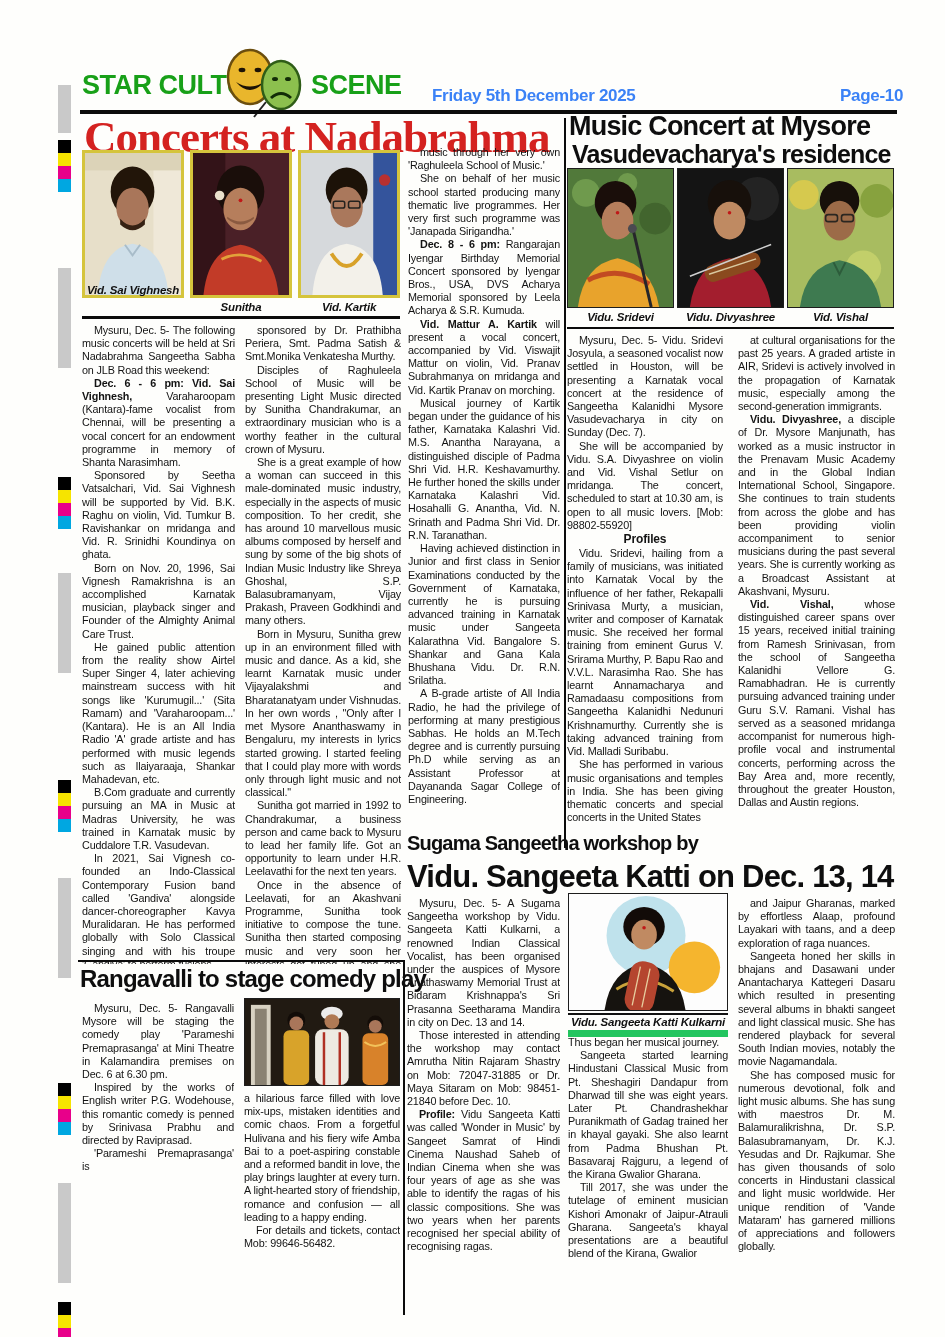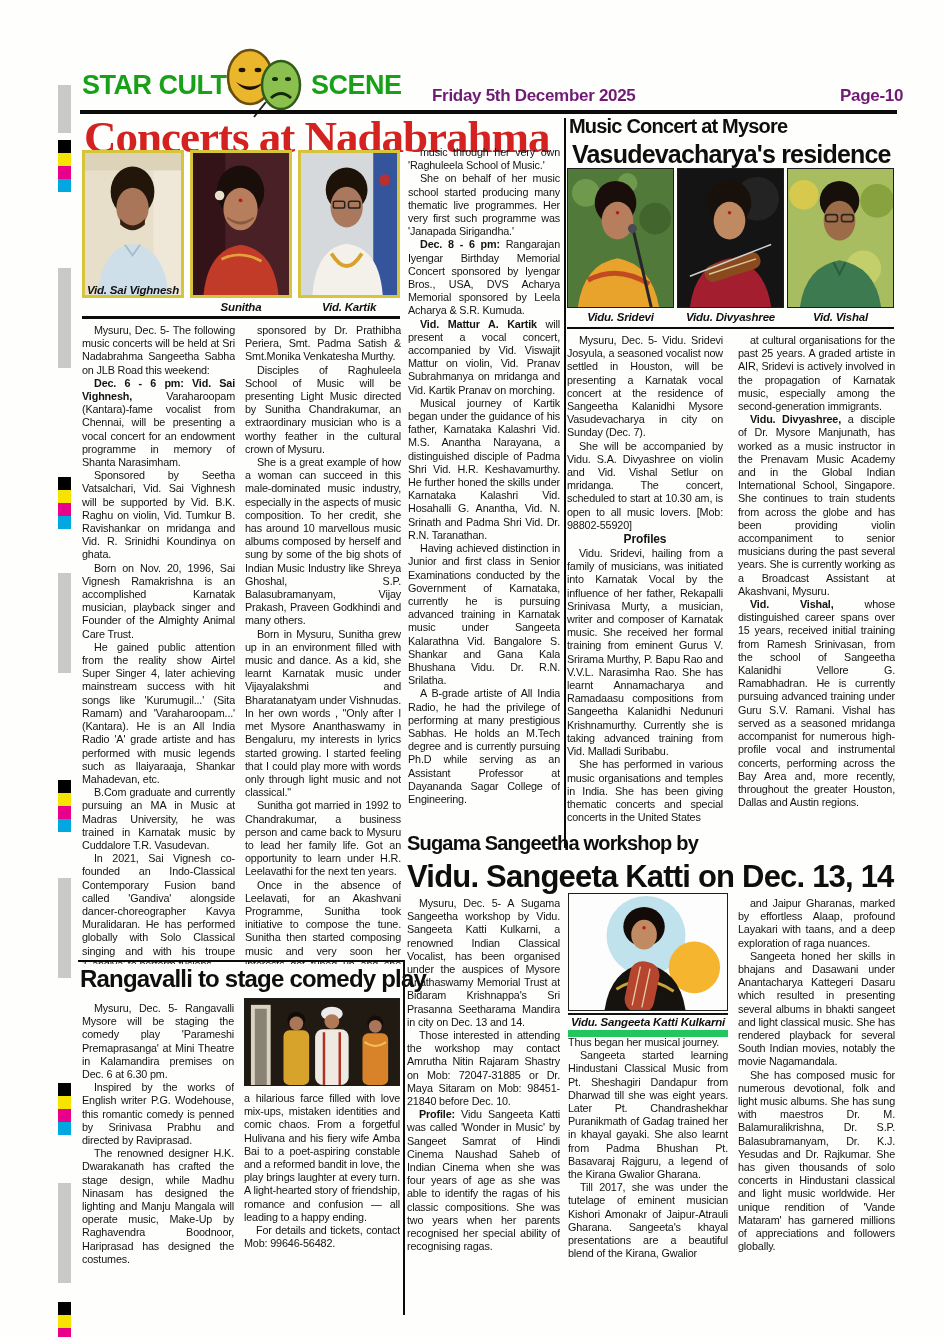--- a/index.html
+++ b/index.html
@@ -5,21 +5,21 @@
   html,body{margin:0;padding:0;background:#ffffff;}
   .page{position:relative;width:945px;height:1337px;background:#fefefc;overflow:hidden;
         font-family:"Liberation Sans",sans-serif;color:#151515;}
   .abs{position:absolute;}
   
   .regbar{position:absolute;left:58px;width:13px;background:#c9c9c9;}
   .regblocks{position:absolute;left:58px;width:13px;}
   .regblocks div{width:13px;height:13px;}
   
   .mast-title{font-weight:bold;font-size:27px;letter-spacing:-0.5px;color:#18a018;white-space:nowrap;}
-  .mast-date{font-weight:bold;font-size:17px;color:#701a75;white-space:nowrap;letter-spacing:-0.3px;}
+  .mast-date{font-weight:bold;font-size:17px;color:#3b82f6;white-space:nowrap;letter-spacing:-0.3px;}
   .rule{background:#0b0b0b;}
   
   .hl-red{font-family:"Liberation Serif",serif;font-weight:bold;font-size:45px;color:#d42220;
           letter-spacing:-1px;white-space:nowrap;}
   .hl-sans{font-weight:bold;color:#0e0e0e;letter-spacing:-0.8px;white-space:nowrap;}
   
   .col{font-size:10.8px;line-height:13.2px;letter-spacing:-0.15px;text-align:justify;
        overflow:hidden;color:#131313;}
   .col p{margin:0;text-indent:12px;}
   .col p b{font-weight:bold;}
@@ -162,21 +162,21 @@
     <p><b></b><span>She on behalf of her music school started producing many thematic live programmes. Her very first such programme was 'Janapada Sirigandha.'</span></p>
     <p><b>Dec. 8 - 6 pm:</b><span> Rangarajan Iyengar Birthday Memorial Concert sponsored by Iyengar Bros., USA, DVS Acharya Memorial sponsored by Leela Acharya &amp; S.R. Kumuda.</span></p>
     <p><b>Vid. Mattur A. Kartik</b><span> will present a vocal concert, accompanied by Vid. Viswajit Mattur on violin, Vid. Pranav Subrahmanya on mridanga and Vid. Kartik Pranav on morching.</span></p>
     <p><b></b><span>Musical journey of Kartik began under the guidance of his father, Karnataka Kalashri Vid. M.S. Anantha Narayana, a distinguished disciple of Padma Shri Vid. H.R. Keshavamurthy. He further honed the skills under Karnataka Kalashri Vid. Hosahalli G. Anantha, Vid. N. Srinath and Padma Shri Vid. Dr. R.N. Taranathan.</span></p>
     <p><b></b><span>Having achieved distinction in Junior and first class in Senior Examinations conducted by the Government of Karnataka, currently he is pursuing advanced training in Karnatak music under Sangeeta Kalarathna Vid. Bangalore S. Shankar and Gana Kala Bhushana Vidu. Dr. R.N. Srilatha.</span></p>
     <p><b></b><span>A B-grade artiste of All India Radio, he had the privilege of performing at many prestigious Sabhas. He holds an M.Tech degree and is currently pursuing Ph.D while serving as an Assistant Professor at Dayananda Sagar College of Engineering.</span></p>
   </div>
 
   <div class="abs rule" style="left:564px;top:118px;width:2px;height:730px;"></div>
 
-  <div class="abs hl-sans" style="left:569px;top:112px;font-size:20px;line-height:29px;">Music Concert at Mysore</div>
+  <div class="abs hl-sans" style="left:569px;top:112px;font-size:27px;line-height:29px;">Music Concert at Mysore</div>
   <div class="abs hl-sans" style="left:572px;top:141px;font-size:25px;line-height:27px;">Vasudevacharya's residence</div>
 
   <div class="photo pframe-k" style="left:567px;top:168px;width:107px;height:140px;">
     <svg viewBox="0 0 106 139" preserveAspectRatio="none">
       <rect width="106" height="139" fill="#51793a"></rect>
       <circle cx="18" cy="24" r="14" fill="#6f9a4d"></circle>
         <circle cx="88" cy="50" r="16" fill="#42652e"></circle>
         <circle cx="60" cy="14" r="10" fill="#6f9a4d"></circle>
       <ellipse cx="48" cy="34" rx="21" ry="22" fill="#1a0e0a"></ellipse>
       <ellipse cx="50" cy="52" rx="16" ry="19" fill="#b67e5c"></ellipse>
@@ -272,21 +272,20 @@
     <p><b></b><span>She has composed music for numerous devotional, folk and light music albums. She has sung with maestros Dr. M. Balamuralikrishna, Dr. S.P. Balasubramanyam, Dr. K.J. Yesudas and Dr. Rajkumar. She has given thousands of solo concerts in Hindustani classical and light music worldwide. Her unique rendition of 'Vande Mataram' has garnered millions of appreciations and followers globally.</span></p>
   </div>
 
   <div class="abs rule" style="left:78px;top:960px;width:325px;height:2px;"></div>
   <div class="abs rule" style="left:403px;top:960px;width:2px;height:355px;"></div>
   <div class="abs hl-sans" style="left:80px;top:965px;font-size:24px;line-height:27px;">Rangavalli to stage comedy play</div>
 
   <div class="abs col" style="left:82px;top:1002px;width:152px;height:265px;">
     <p><b></b><span>Mysuru, Dec. 5- Rangavalli Mysore will be staging the comedy play 'Parameshi Premaprasanga' at Mini Theatre in Kalamandira premises on Dec. 6 at 6.30 pm.</span></p>
     <p><b></b><span>Inspired by the works of English writer P.G. Wodehouse, this romantic comedy is penned by Srinivasa Prabhu and directed by Raviprasad.</span></p>
-    <p><b></b><span>The renowned designer H.K. Dwarakanath has crafted the stage design, while Madhu Ninasam has designed the lighting and Manju Mangala will operate music, Make-Up by Raghavendra Boodnoor, Hariprasad has designed the costumes.</span></p>
     <p><b></b><span>'Parameshi Premaprasanga' is</span></p>
   </div>
 
   <div class="photo pframe-k" style="left:244px;top:998px;width:156px;height:88px;">
     <svg viewBox="0 0 156 88" preserveAspectRatio="none">
       <rect width="156" height="88" fill="#211a12"></rect>
       <rect x="6" y="6" width="20" height="82" fill="#d8d2c2"></rect>
         <rect x="10" y="10" width="12" height="78" fill="#8a8272"></rect>
       <circle cx="52" cy="22" r="9" fill="#120c08"></circle>
         <circle cx="52" cy="25" r="7" fill="#a9765a"></circle>

